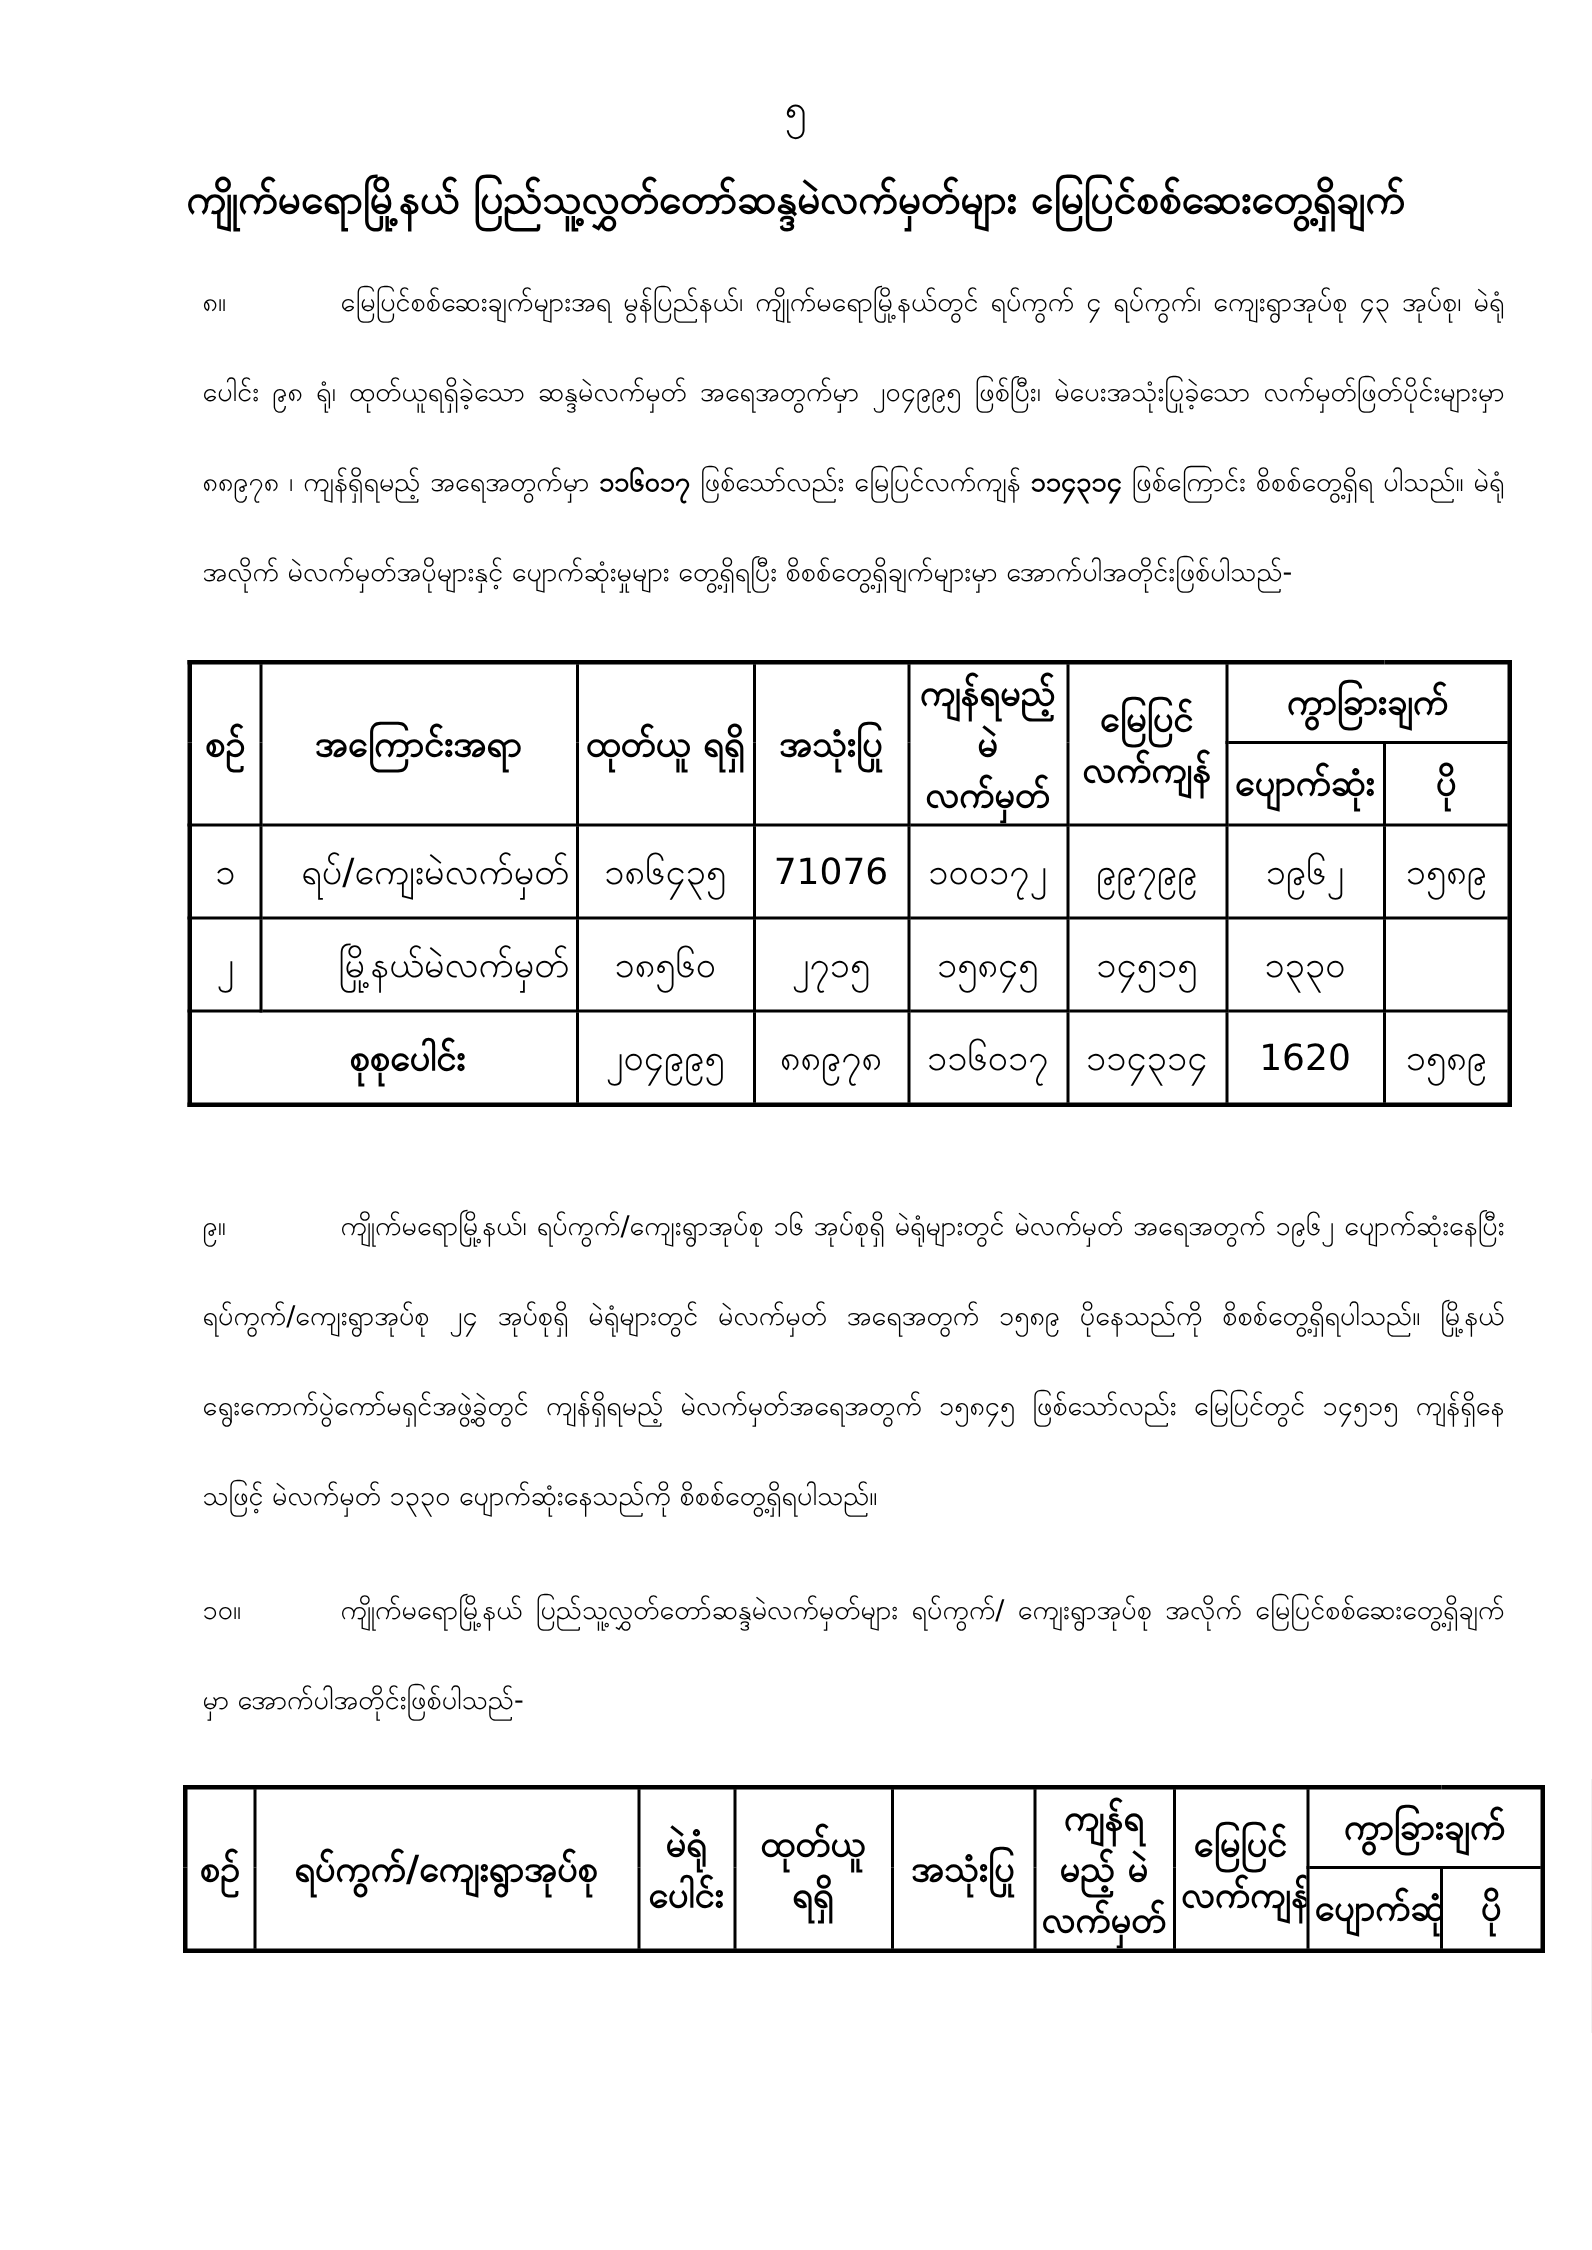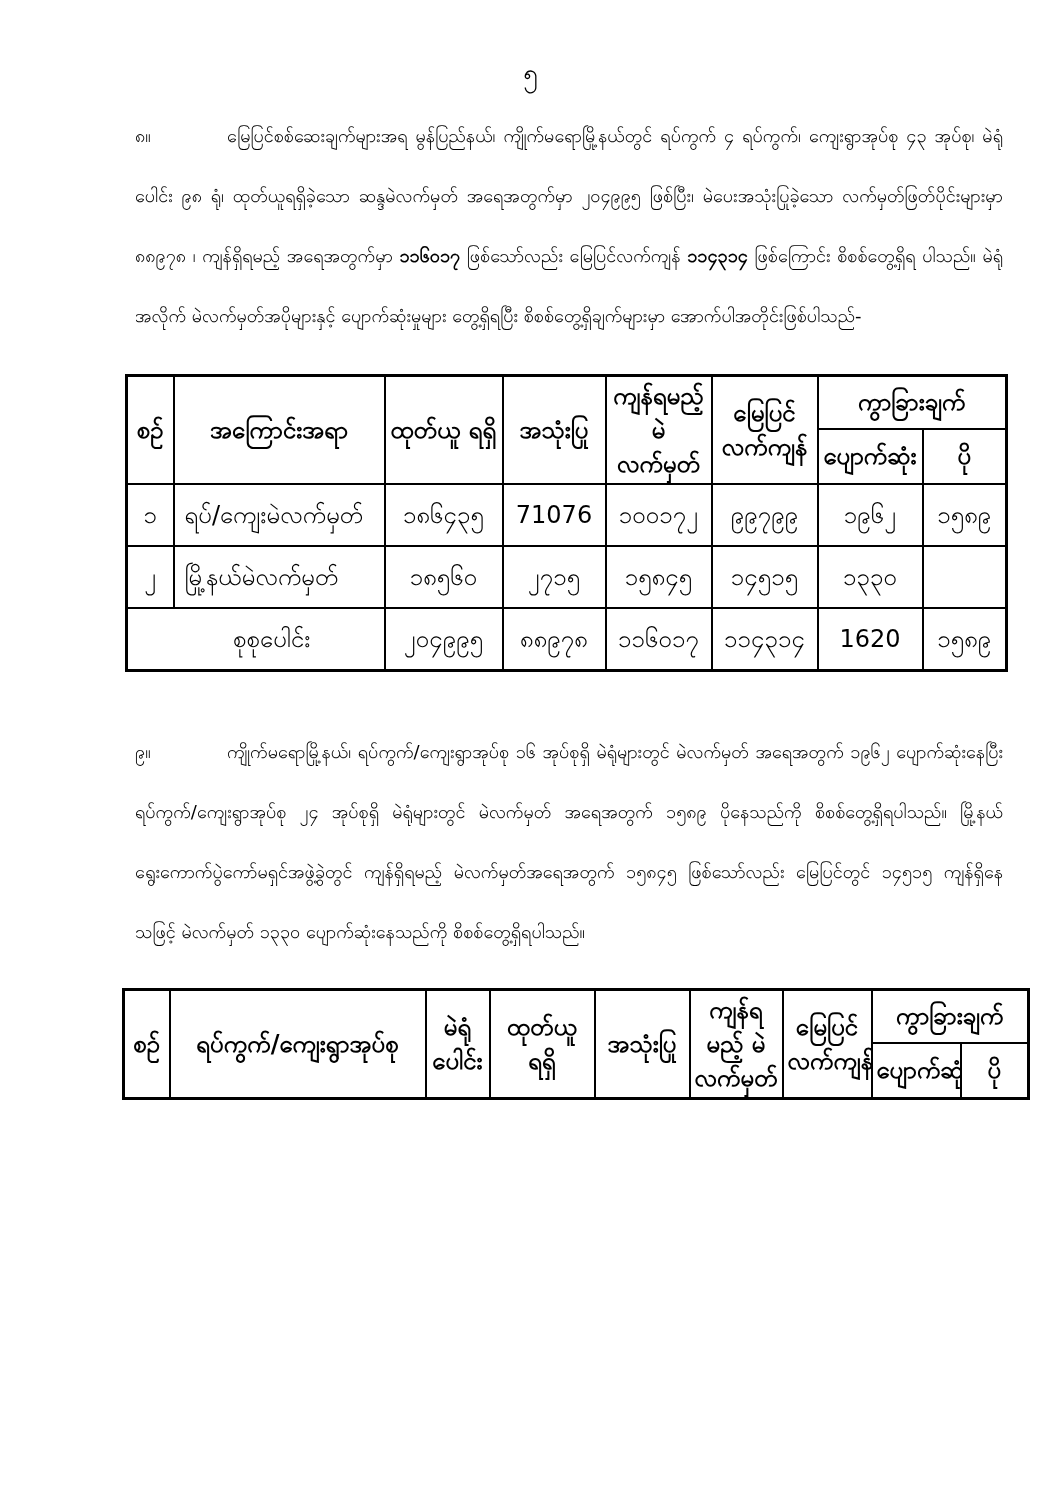--- a/index.html
+++ b/index.html
@@ -57,31 +57,32 @@
     padding:2px 4px;
     overflow:hidden;
     line-height:34px;
   }
   th { font-weight:bold; }
   .table-1 thead tr.head-top th { height:42px; }
   .table-1 thead tr.head-sub th { height:44px; }
   .table-1 tbody td { height:56px; }
   .table-2 thead tr.head-top th { height:42px; }
   .table-2 thead tr.head-sub th { height:44px; }
-  .cell-left { text-align:left; padding-left:10px; }
+  .cell-left { text-align:right; padding-left:10px; }
   .t1-num { font-weight:normal; }
-  .total-label { font-weight:normal;padding-left:36px; }
+  .total-label { font-weight:bold;padding-left:36px; }
 </style>
 </head>
 <body>
 
 <div class="page">
 
   <div class="page-number">၅</div>
 
+  <div class="doc-title">ကျိုက်မရောမြို့နယ် ပြည်သူ့လွှတ်တော်ဆန္ဒမဲလက်မှတ်များ မြေပြင်စစ်ဆေးတွေ့ရှိချက်</div>
 
   <div class="para para-8">
     <span class="pnum">၈။</span><span>မြေပြင်စစ်ဆေးချက်များအရ မွန်ပြည်နယ်၊ ကျိုက်မရောမြို့နယ်တွင် ရပ်ကွက် ၄ ရပ်ကွက်၊ ကျေးရွာအုပ်စု ၄၃ အုပ်စု၊ မဲရုံပေါင်း ၉၈ ရုံ၊ ထုတ်ယူရရှိခဲ့သော ဆန္ဒမဲလက်မှတ် အရေအတွက်မှာ ၂၀၄၉၉၅ ဖြစ်ပြီး၊ မဲပေးအသုံးပြုခဲ့သော လက်မှတ်ဖြတ်ပိုင်းများမှာ ၈၈၉၇၈ ၊ ကျန်ရှိရမည့် အရေအတွက်မှာ </span><span class="bold-num">၁၁၆၀၁၇</span><span> ဖြစ်သော်လည်း မြေပြင်လက်ကျန် </span><span class="bold-num">၁၁၄၃၁၄</span><span> ဖြစ်ကြောင်း စိစစ်တွေ့ရှိရ ပါသည်။ မဲရုံအလိုက် မဲလက်မှတ်အပိုများနှင့် ပျောက်ဆုံးမှုများ တွေ့ရှိရပြီး စိစစ်တွေ့ရှိချက်များမှာ အောက်ပါအတိုင်းဖြစ်ပါသည်-</span>
   </div>
 
   <table class="table-1">
     <colgroup>
       <col style="width:47px">
         <col style="width:211px">
         <col style="width:118px">
@@ -136,20 +137,23 @@
         <td class="t1-num">1620</td>
         <td class="t1-num">၁၅၈၉</td>
       </tr>
     </tbody>
   </table>
 
   <div class="para para-9">
     <span class="pnum">၉။</span><span>ကျိုက်မရောမြို့နယ်၊ ရပ်ကွက်/ကျေးရွာအုပ်စု ၁၆ အုပ်စုရှိ မဲရုံများတွင် မဲလက်မှတ် အရေအတွက် ၁၉၆၂ ပျောက်ဆုံးနေပြီး ရပ်ကွက်/ကျေးရွာအုပ်စု ၂၄ အုပ်စုရှိ မဲရုံများတွင် မဲလက်မှတ် အရေအတွက် ၁၅၈၉ ပိုနေသည်ကို စိစစ်တွေ့ရှိရပါသည်။ မြို့နယ်ရွေးကောက်ပွဲကော်မရှင်အဖွဲ့ခွဲတွင် ကျန်ရှိရမည့် မဲလက်မှတ်အရေအတွက် ၁၅၈၄၅ ဖြစ်သော်လည်း မြေပြင်တွင် ၁၄၅၁၅ ကျန်ရှိနေ သဖြင့် မဲလက်မှတ် ၁၃၃၀ ပျောက်ဆုံးနေသည်ကို စိစစ်တွေ့ရှိရပါသည်။</span>
   </div>
 
+  <div class="para para-10">
+    <span class="pnum">၁၀။</span><span>ကျိုက်မရောမြို့နယ် ပြည်သူ့လွှတ်တော်ဆန္ဒမဲလက်မှတ်များ ရပ်ကွက်/ ကျေးရွာအုပ်စု အလိုက် မြေပြင်စစ်ဆေးတွေ့ရှိချက်မှာ အောက်ပါအတိုင်းဖြစ်ပါသည်-</span>
+  </div>
 
   <table class="table-2">
     <colgroup>
       <col style="width:46px">
         <col style="width:256px">
         <col style="width:64px">
         <col style="width:105px">
       <col style="width:95px">
         <col style="width:93px">
         <col style="width:89px">

